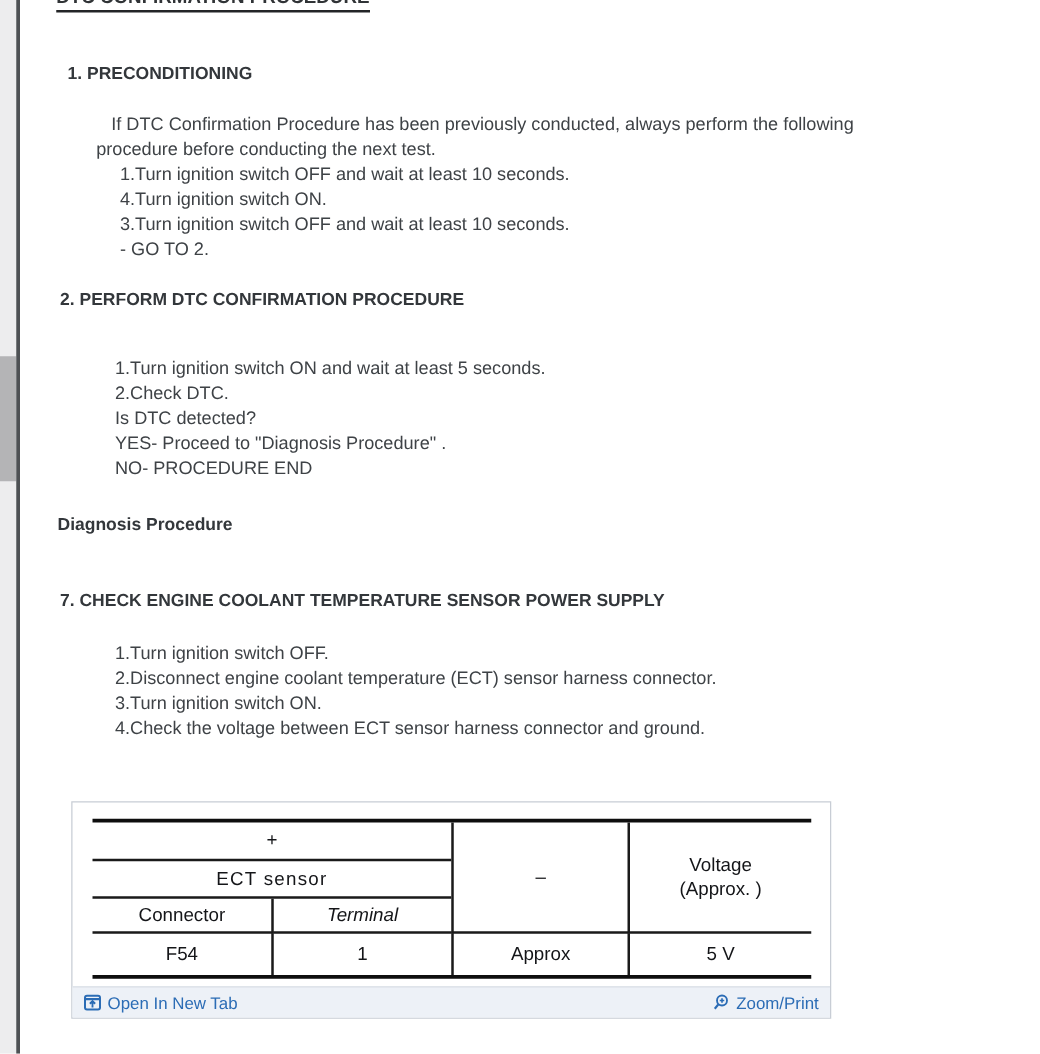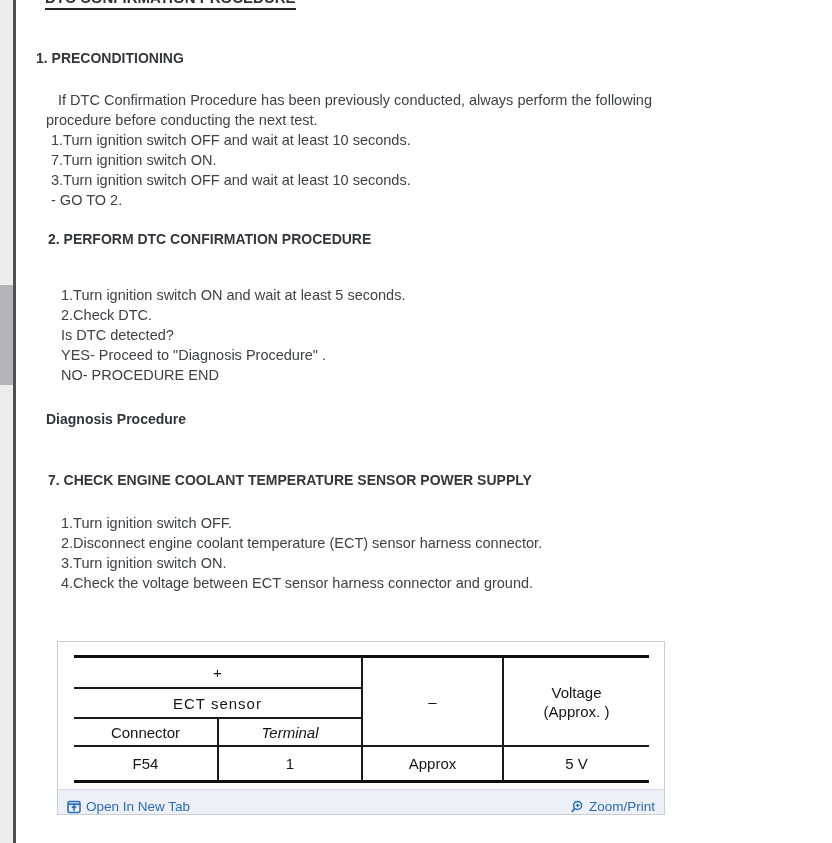--- a/index.html
+++ b/index.html
@@ -15,21 +15,21 @@
   .panel-border{position:absolute;left:13px;top:0;width:3px;height:843px;background:#4e5154;}
 
   .content{position:absolute;left:16px;top:0;width:816px;height:843px;background:#fff;}
 
   .clipped-title{
     position:absolute;left:29px;top:-11px;margin:0;
     font-size:15px;font-weight:bold;line-height:18px;color:#303336;
     padding-bottom:1px;border-bottom:2px solid #232527;white-space:nowrap;
   }
   .sec-title{position:absolute;font-size:14px;font-weight:bold;color:#33373b;white-space:nowrap;}
-  .body-text{font-size:14.5px;line-height:20px;color:#3e4246;}
+  .body-text{font-size:14.5px;line-height:20px;color:#3e4246;margin-left:31px;}
   .para{position:absolute;width:625px;}
   .para .first-indent{text-indent:12px;}
   .steps{position:absolute;}
   .steps div{white-space:nowrap;}
   .sub-heading{position:absolute;font-size:14px;font-weight:bold;color:#33373b;white-space:nowrap;}
 
   
   .figure-box{
     position:absolute;left:41px;top:641px;width:608px;height:174px;
     border:1px solid #c8cdd5;background:#ffffff;box-sizing:border-box;
@@ -49,51 +49,51 @@
   .c-minus{grid-column:3;grid-row:1/4;border-left:2px solid #1a1a1a;border-right:2px solid #1a1a1a;border-bottom:2px solid #1a1a1a;}
   .c-volt{grid-column:4;grid-row:1/4;border-bottom:2px solid #1a1a1a;flex-direction:column;line-height:19px;}
   .c-f54{grid-column:1;grid-row:4;border-right:2px solid #1a1a1a;}
   .c-one{grid-column:2;grid-row:4;}
   .c-ground{grid-column:3;grid-row:4;border-left:2px solid #1a1a1a;border-right:2px solid #1a1a1a;}
   .c-5v{grid-column:4;grid-row:4;}
 
   .figure-footer{
     position:absolute;left:0;right:0;bottom:0;height:25px;
     background:#edf1f7;border-top:1px solid #d9dee5;
-    display:flex;align-items:flex-end;justify-content:space-between;
+    display:flex;align-items:center;justify-content:space-between;
     padding:0 9px;box-sizing:border-box;
   }
   .flink{
     display:flex;align-items:center;gap:5px;
     color:#2b6cb5;font-size:13.5px;text-decoration:none;cursor:pointer;white-space:nowrap;
   }
   .flink svg{display:block;}
 </style>
 </head>
 <body>
 
 <div class="scroll-track">
   <div class="scroll-thumb"></div>
 </div>
 <div class="panel-border"></div>
 
 <div class="content">
 
   <h1 class="clipped-title">DTC CONFIRMATION PROCEDURE</h1>
 
-  <div class="sec-title" style="left:20px;top:50px;text-align:right;">1. PRECONDITIONING</div>
+  <div class="sec-title" style="left:38px;top:50px;text-align:right;">1. PRECONDITIONING</div>
 
   <div class="para body-text" style="left:30px;top:90px;">
     <div class="first-indent">If DTC Confirmation Procedure has been previously conducted, always perform the following</div>
     <div>procedure before conducting the next test.</div>
   </div>
 
-  <div class="steps body-text" style="left:35px;top:130px;">
+  <div class="steps body-text" style="left:49px;top:130px;">
     <div>1.Turn ignition switch OFF and wait at least 10 seconds.</div>
-    <div>7.Turn ignition switch ON.</div>
+    <div>4.Turn ignition switch ON.</div>
     <div>3.Turn ignition switch OFF and wait at least 10 seconds.</div>
     <div>- GO TO 2.</div>
   </div>
 
   <div class="sec-title" style="left:32px;top:231px;">2. PERFORM DTC CONFIRMATION PROCEDURE</div>
 
   <div class="steps body-text" style="left:45px;top:285px;">
     <div>1.Turn ignition switch ON and wait at least 5 seconds.</div>
     <div>2.Check DTC.</div>
     <div>Is DTC detected?</div>

